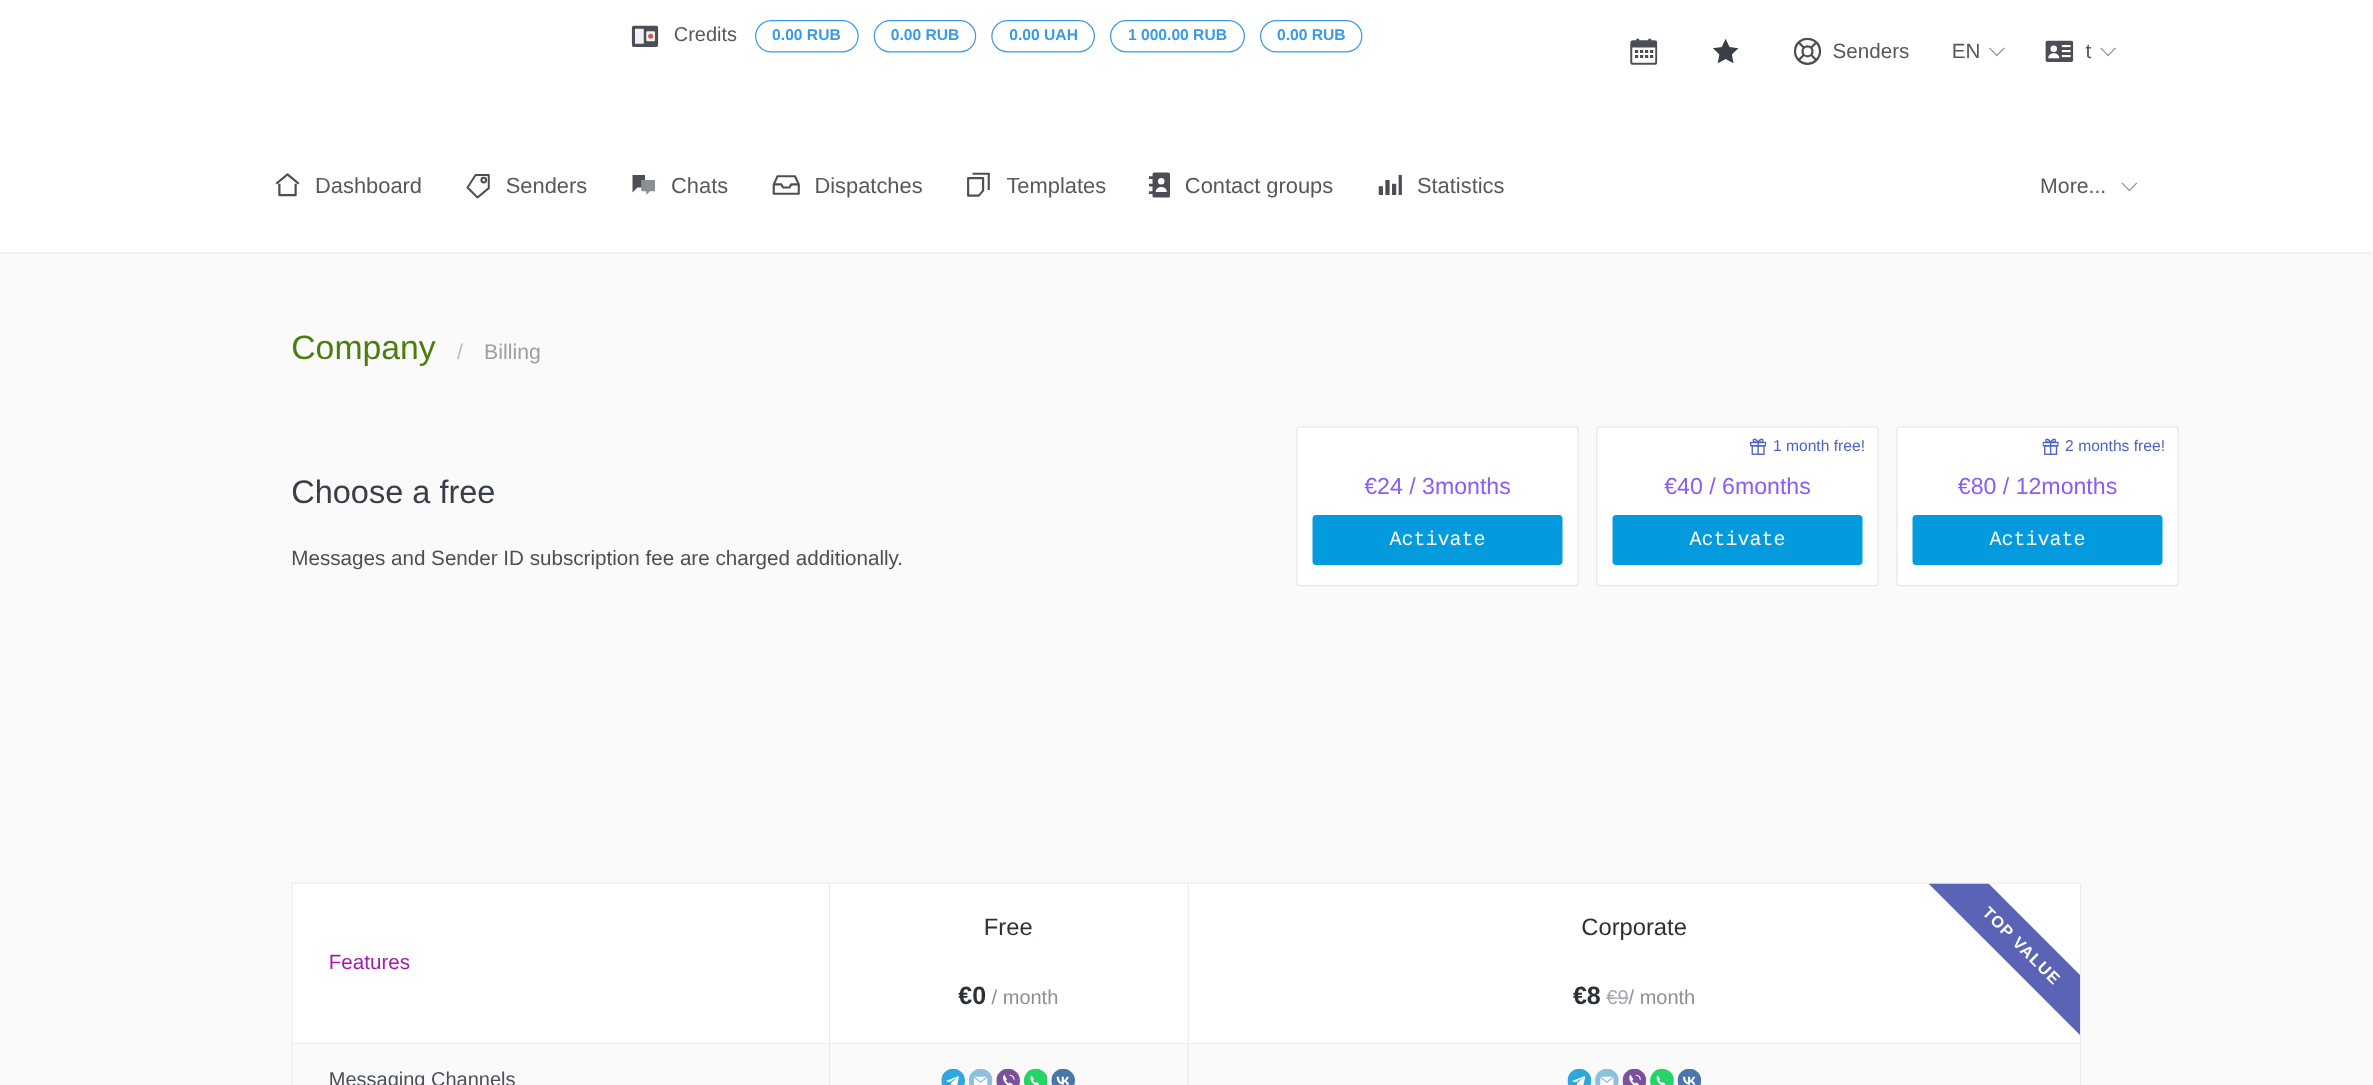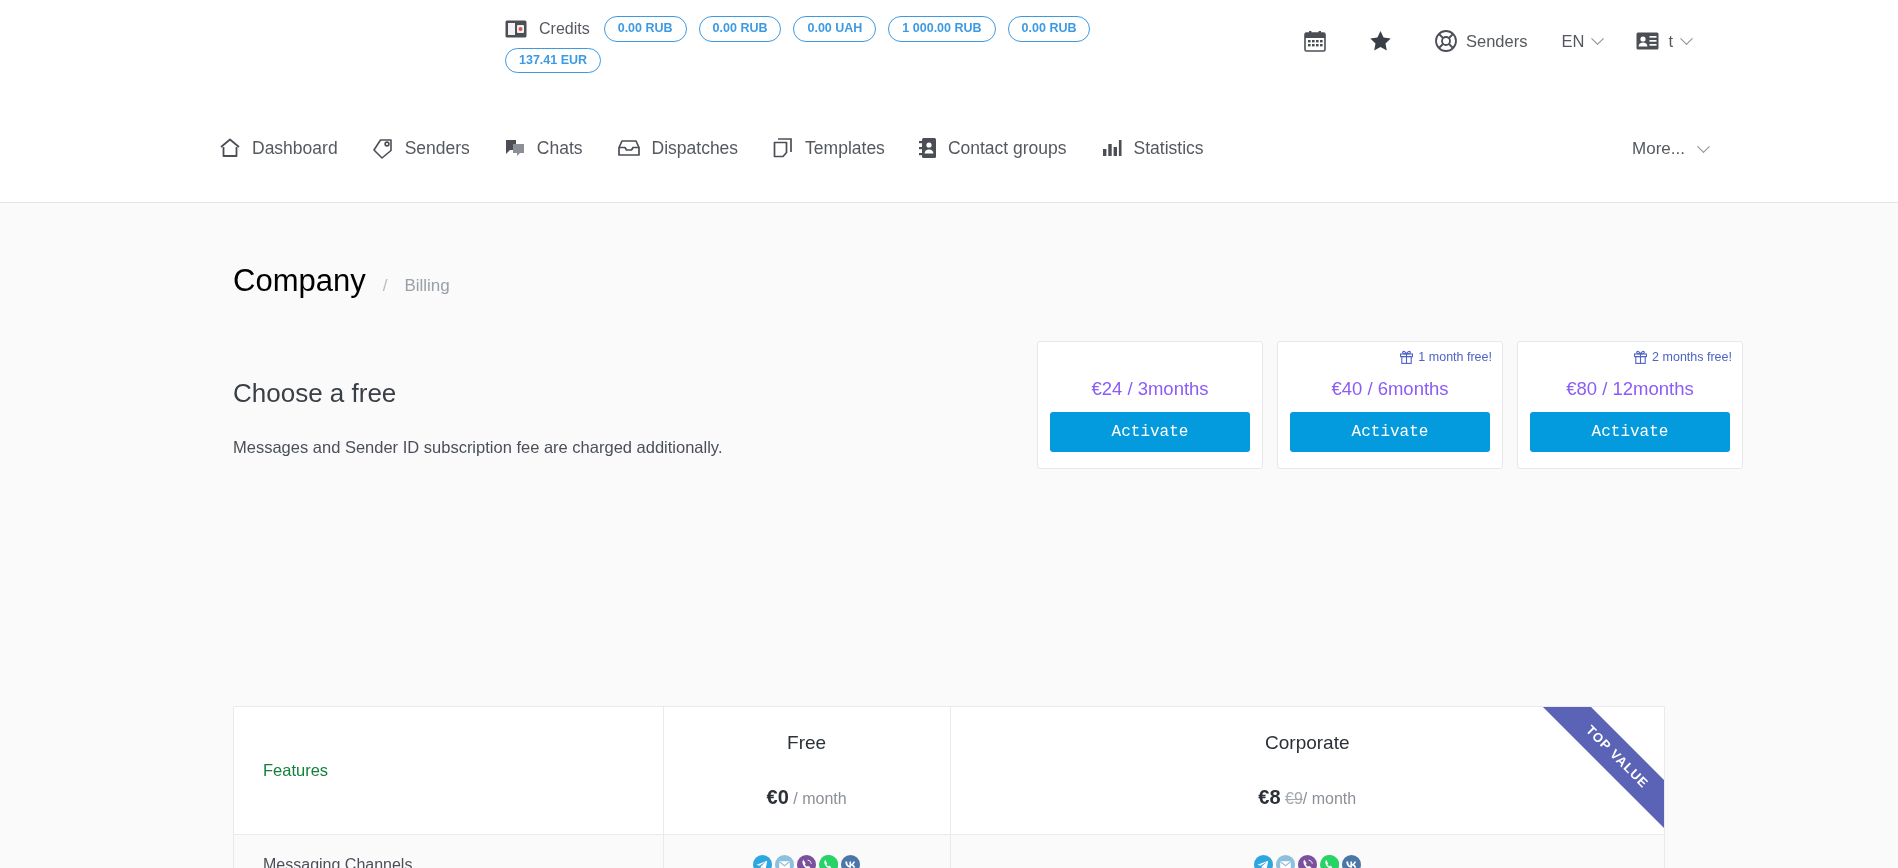--- a/index.html
+++ b/index.html
@@ -126,21 +126,21 @@
     height: 665px;
     position: relative;
   }
   .inner { position: relative; width: 1898px; }
 
   .breadcrumb {
     position: absolute;
     left: 233px; top: 60px;
     display: flex; align-items: baseline; gap: 17px;
   }
-  .bc-main { font-size: 31px; color: #000000; }
+  .bc-main { font-size: 27px; color: #4d7c0f; }
   .bc-sep { font-size: 17px; color: #b9bcc1; }
   .bc-sub { font-size: 17px; color: #9aa0a6; }
 
   .section-title {
     position: absolute;
     left: 233px; top: 175px;
     font-size: 26px; color: #3a3f47;
   }
   .section-sub {
     position: absolute;
@@ -197,21 +197,21 @@
     padding: 0;
   }
   .col-feat { width: 430px; }
   .col-free { width: 287px; }
   .col-corp { width: 715px; }
 
   .head-row td { height: 128px; vertical-align: middle; background: #fff; position: relative; }
   .th-features {
     padding-left: 29px;
     font-size: 16.5px;
-    color: #15803d;
+    color: #a21caf;
   }
   .plan-name {
     text-align: center;
     font-size: 19px;
     color: #2c3138;
     margin-bottom: 32px;
   }
   .plan-cost {
     text-align: center;
     font-size: 16px;
@@ -266,23 +266,20 @@
         <rect x="12" y="5" width="7" height="8" rx="1" fill="#f2f2f2"></rect>
         <circle cx="15.5" cy="9" r="2" fill="#d9534f"></circle>
       </svg>
     </span>
     <span class="credits-label">Credits</span>
     <span class="chip">0.00 RUB</span>
     <span class="chip">0.00 RUB</span>
     <span class="chip">0.00 UAH</span>
     <span class="chip">1 000.00 RUB</span>
     <span class="chip">0.00 RUB</span>
-    <span class="credits-row2">
-      <span class="chip">137.41 EUR</span>
-    </span>
   </div>
 
   <div class="header-right">
 
     <div class="hr-item">
       <span>
         <svg width="22" height="22" viewBox="0 0 22 22">
           <rect x="1" y="3" width="20" height="18" rx="1.5" fill="none" stroke="#4b4f55" stroke-width="1.6"></rect>
           <rect x="1" y="3" width="20" height="5" fill="#4b4f55"></rect>
           <rect x="5" y="1" width="2.4" height="4" fill="#4b4f55"></rect>

